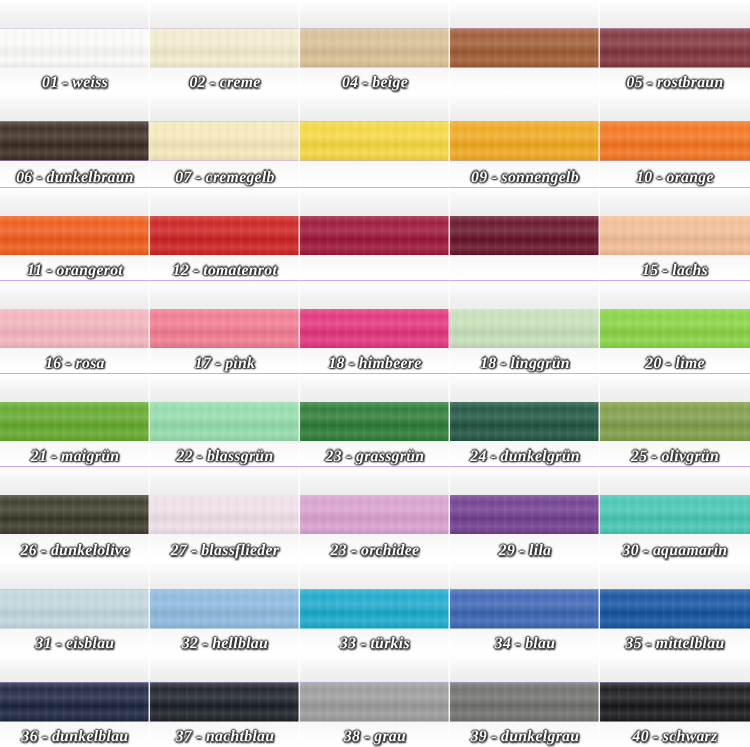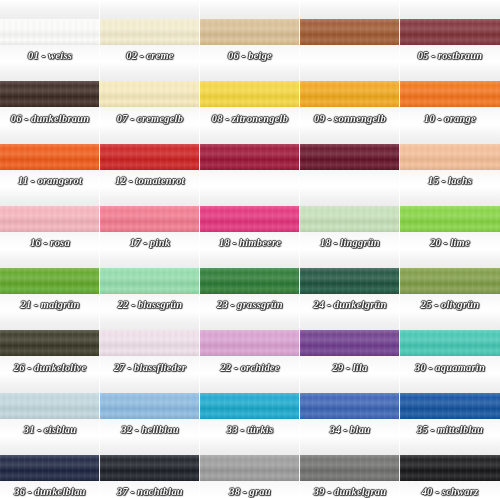--- a/index.html
+++ b/index.html
@@ -110,21 +110,21 @@
       <div class="label">02 - creme</div>
       <div class="vsep"></div>
     </div>
     <div class="cell">
       <div class="bg-top"></div>
       <div class="bg-bot"></div>
       <div class="swatch" style="background: rgb(217, 191, 149);">
         <div class="sheen"></div>
         <div class="sheen2"></div>
       </div>
-      <div class="label">06 - beige</div>
+      <div class="label">04 - beige</div>
       <div class="vsep"></div>
     </div>
     <div class="cell">
       <div class="bg-top"></div>
       <div class="bg-bot"></div>
       <div class="swatch" style="background: rgb(160, 90, 50);">
         <div class="sheen"></div>
         <div class="sheen2"></div>
       </div>
       <div class="vsep"></div>
@@ -158,21 +158,20 @@
       <div class="label">07 - cremegelb</div>
       <div class="vsep"></div>
     </div>
     <div class="cell">
       <div class="bg-top"></div>
       <div class="bg-bot"></div>
       <div class="swatch" style="background: rgb(245, 215, 62);">
         <div class="sheen"></div>
         <div class="sheen2"></div>
       </div>
-      <div class="label">08 - zitronengelb</div>
       <div class="vsep"></div>
     </div>
     <div class="cell">
       <div class="bg-top"></div>
       <div class="bg-bot"></div>
       <div class="swatch" style="background: rgb(240, 168, 28);">
         <div class="sheen"></div>
         <div class="sheen2"></div>
       </div>
       <div class="label">09 - sonnengelb</div>
@@ -352,21 +351,21 @@
       <div class="label">27 - blassflieder</div>
       <div class="vsep"></div>
     </div>
     <div class="cell">
       <div class="bg-top"></div>
       <div class="bg-bot"></div>
       <div class="swatch" style="background: rgb(217, 160, 208);">
         <div class="sheen"></div>
         <div class="sheen2"></div>
       </div>
-      <div class="label">22 - orchidee</div>
+      <div class="label">23 - orchidee</div>
       <div class="vsep"></div>
     </div>
     <div class="cell">
       <div class="bg-top"></div>
       <div class="bg-bot"></div>
       <div class="swatch" style="background: rgb(111, 61, 142);">
         <div class="sheen"></div>
         <div class="sheen2"></div>
       </div>
       <div class="label">29 - lila</div>

